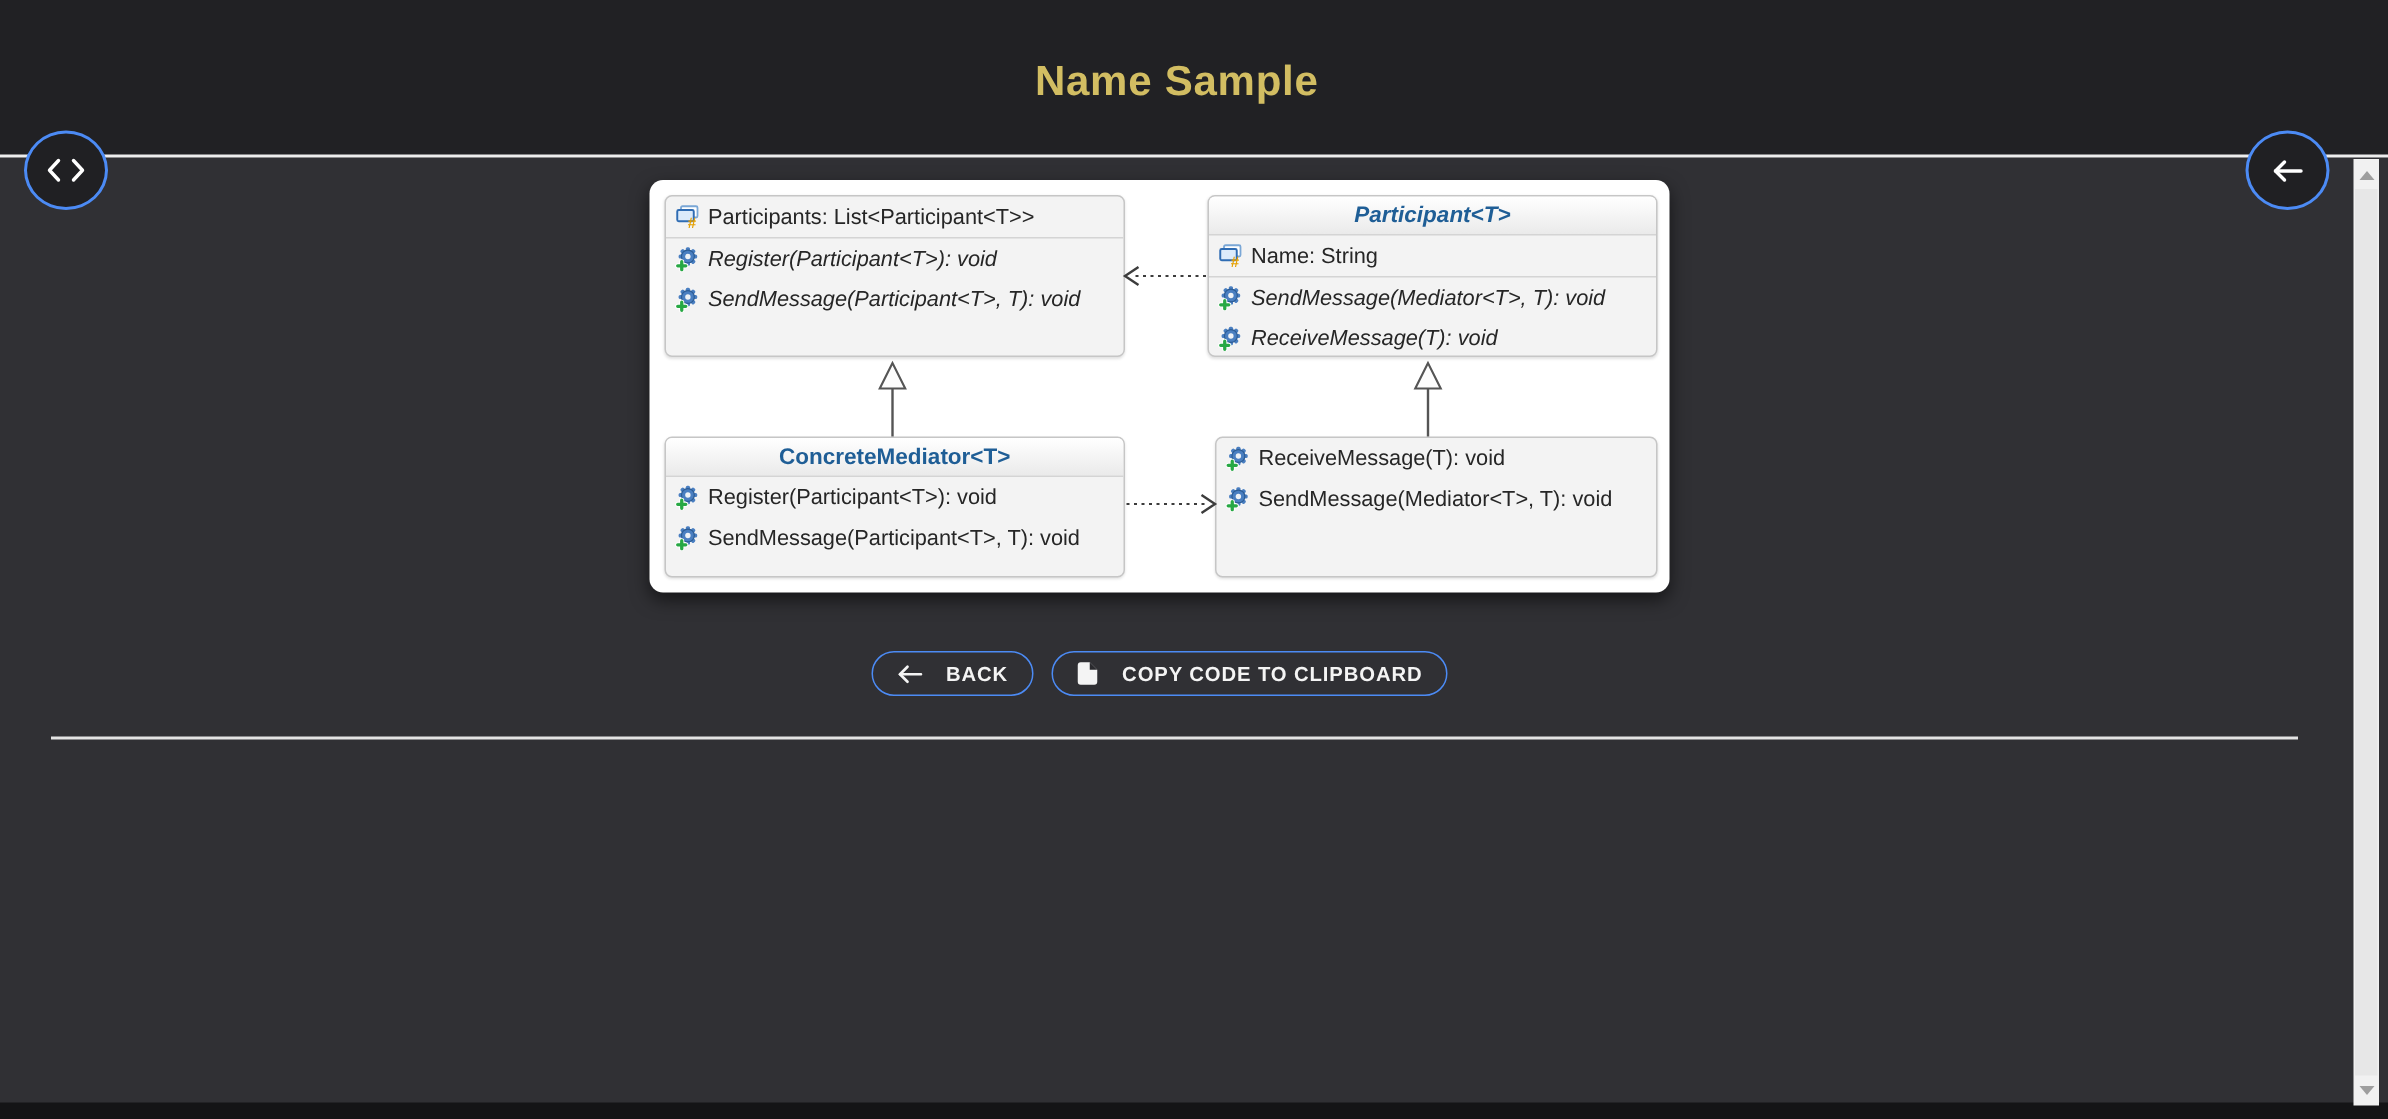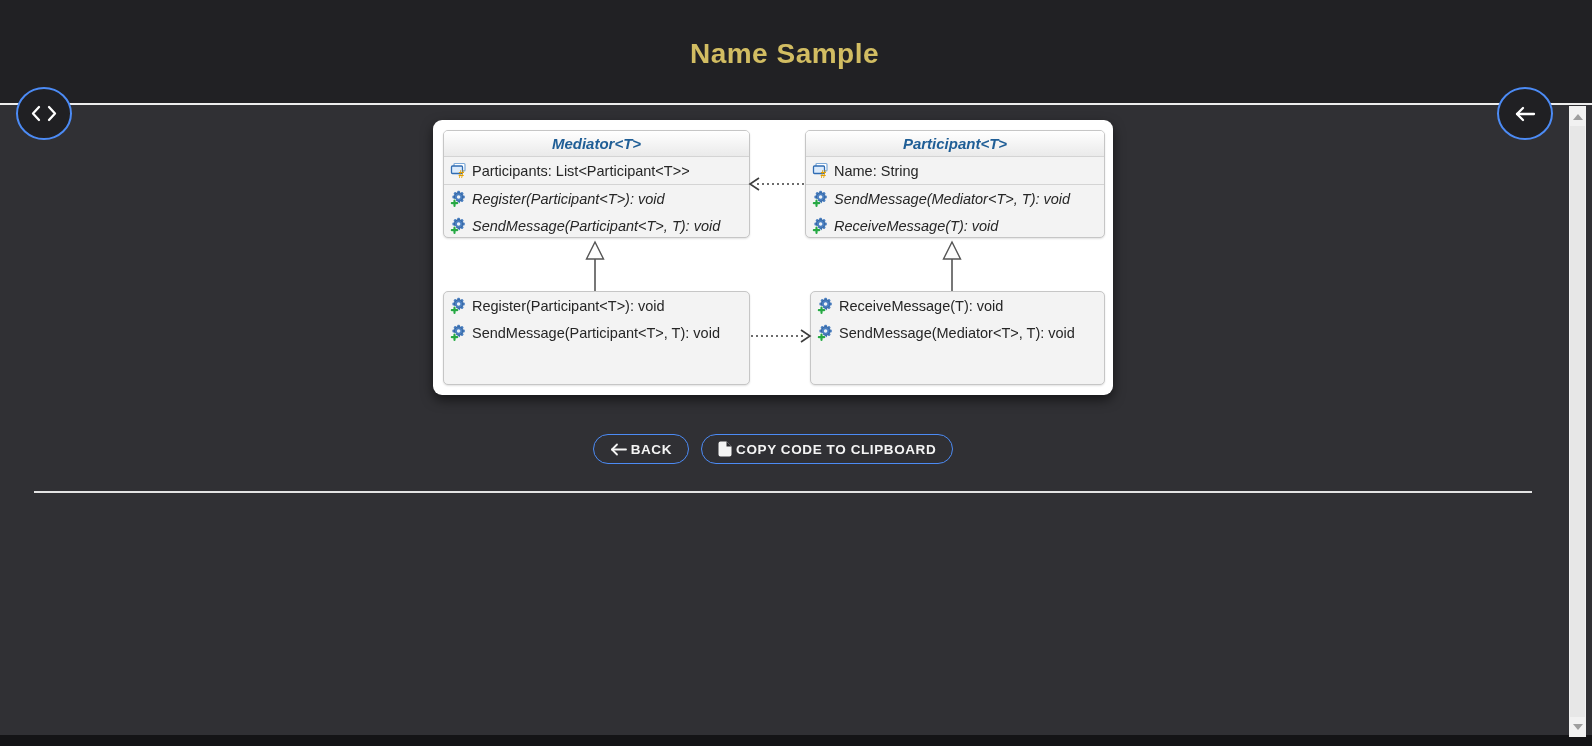--- a/index.html
+++ b/index.html
@@ -59,21 +59,21 @@
   #box-concrete-participant{ left:377px; top:171px; width:295px; height:94px; }
   .rel-layer{ position:absolute; left:0; top:0; width:680px; height:275px;
     pointer-events:none; z-index:4; }
 
   
   .actions{
     position:absolute; left:433px; top:434px; width:680px;
     display:flex; justify-content:center; gap:12px; z-index:3;
   }
   .pill-btn{
-    display:inline-flex; align-items:center; gap:4px; height:30px;
+    display:inline-flex; align-items:center; gap:16px; height:30px;
     padding:0 16px; border:1px solid #4c8bf5; border-radius:16px;
     background:transparent; color:#f4f4f4; font-size:13.5px;
     font-weight:bold; letter-spacing:.6px; cursor:pointer;
     font-family:"Liberation Sans", sans-serif;
     justify-content:center;
   }
   .pill-btn svg{ display:block; }
 
   
   .divider{
@@ -125,21 +125,20 @@
     <svg width="22" height="16" viewBox="0 0 22 16">
       <path d="M20 8 L3 8" stroke="#fff" stroke-width="2.3" fill="none" stroke-linecap="round"></path>
       <path d="M9 2 L3 8 L9 14" stroke="#fff" stroke-width="2.3" fill="none" stroke-linecap="round" stroke-linejoin="round"></path>
     </svg>
   </span>
 </div>
 
 <div class="diagram-panel">
 
   <div class="uml-box" id="box-mediator">
-    <div class="uml-title iface">Mediator&lt;T&gt;</div>
     <div class="uml-row attr-row">
       <svg width="17" height="17" viewBox="0 0 17 17">
         <rect x="4" y="1.5" width="11" height="7.5" rx="1" fill="#ffffff" stroke="#7aa7d6" stroke-width="1.2"></rect>
         <rect x="1.5" y="4" width="11" height="7.5" rx="1" fill="#dcebfb" stroke="#2f6cb3" stroke-width="1.3"></rect>
         <text x="8.5" y="16" font-size="10" font-weight="bold" fill="#e5a000" font-family="'Liberation Sans',sans-serif">#</text>
       </svg>
       <span>Participants: List&lt;Participant&lt;T&gt;&gt;</span>
     </div>
     <div class="uml-row iface">
       <svg width="17" height="17" viewBox="0 0 17 17">
@@ -225,20 +224,21 @@
         </g>
         <g stroke="#27a844" stroke-width="2.2" stroke-linecap="round">
           <path d="M1.8 13.2 H7.2 M4.5 10.5 V15.9"></path>
         </g>
       </svg>
       <span>ReceiveMessage(T): void</span>
     </div>
   </div>
 
   <div class="uml-box" id="box-concrete-mediator">
+    <div class="uml-title">ConcreteMediator&lt;T&gt;</div>
     <div class="uml-row">
       <svg width="17" height="17" viewBox="0 0 17 17">
         <g fill="#4a7fc1">
           <rect x="7.2" y="0.8" width="2.8" height="12.4" rx="1"></rect>
           <rect x="7.2" y="0.8" width="2.8" height="12.4" rx="1" transform="rotate(45 8.6 7)"></rect>
           <rect x="7.2" y="0.8" width="2.8" height="12.4" rx="1" transform="rotate(90 8.6 7)"></rect>
           <rect x="7.2" y="0.8" width="2.8" height="12.4" rx="1" transform="rotate(135 8.6 7)"></rect>
         </g>
         <circle cx="8.6" cy="7" r="4.3" fill="#4a7fc1" stroke="#2c5c94" stroke-width="0.8"></circle>
         <circle cx="8.6" cy="7" r="1.8" fill="#eef2f6"></circle>

